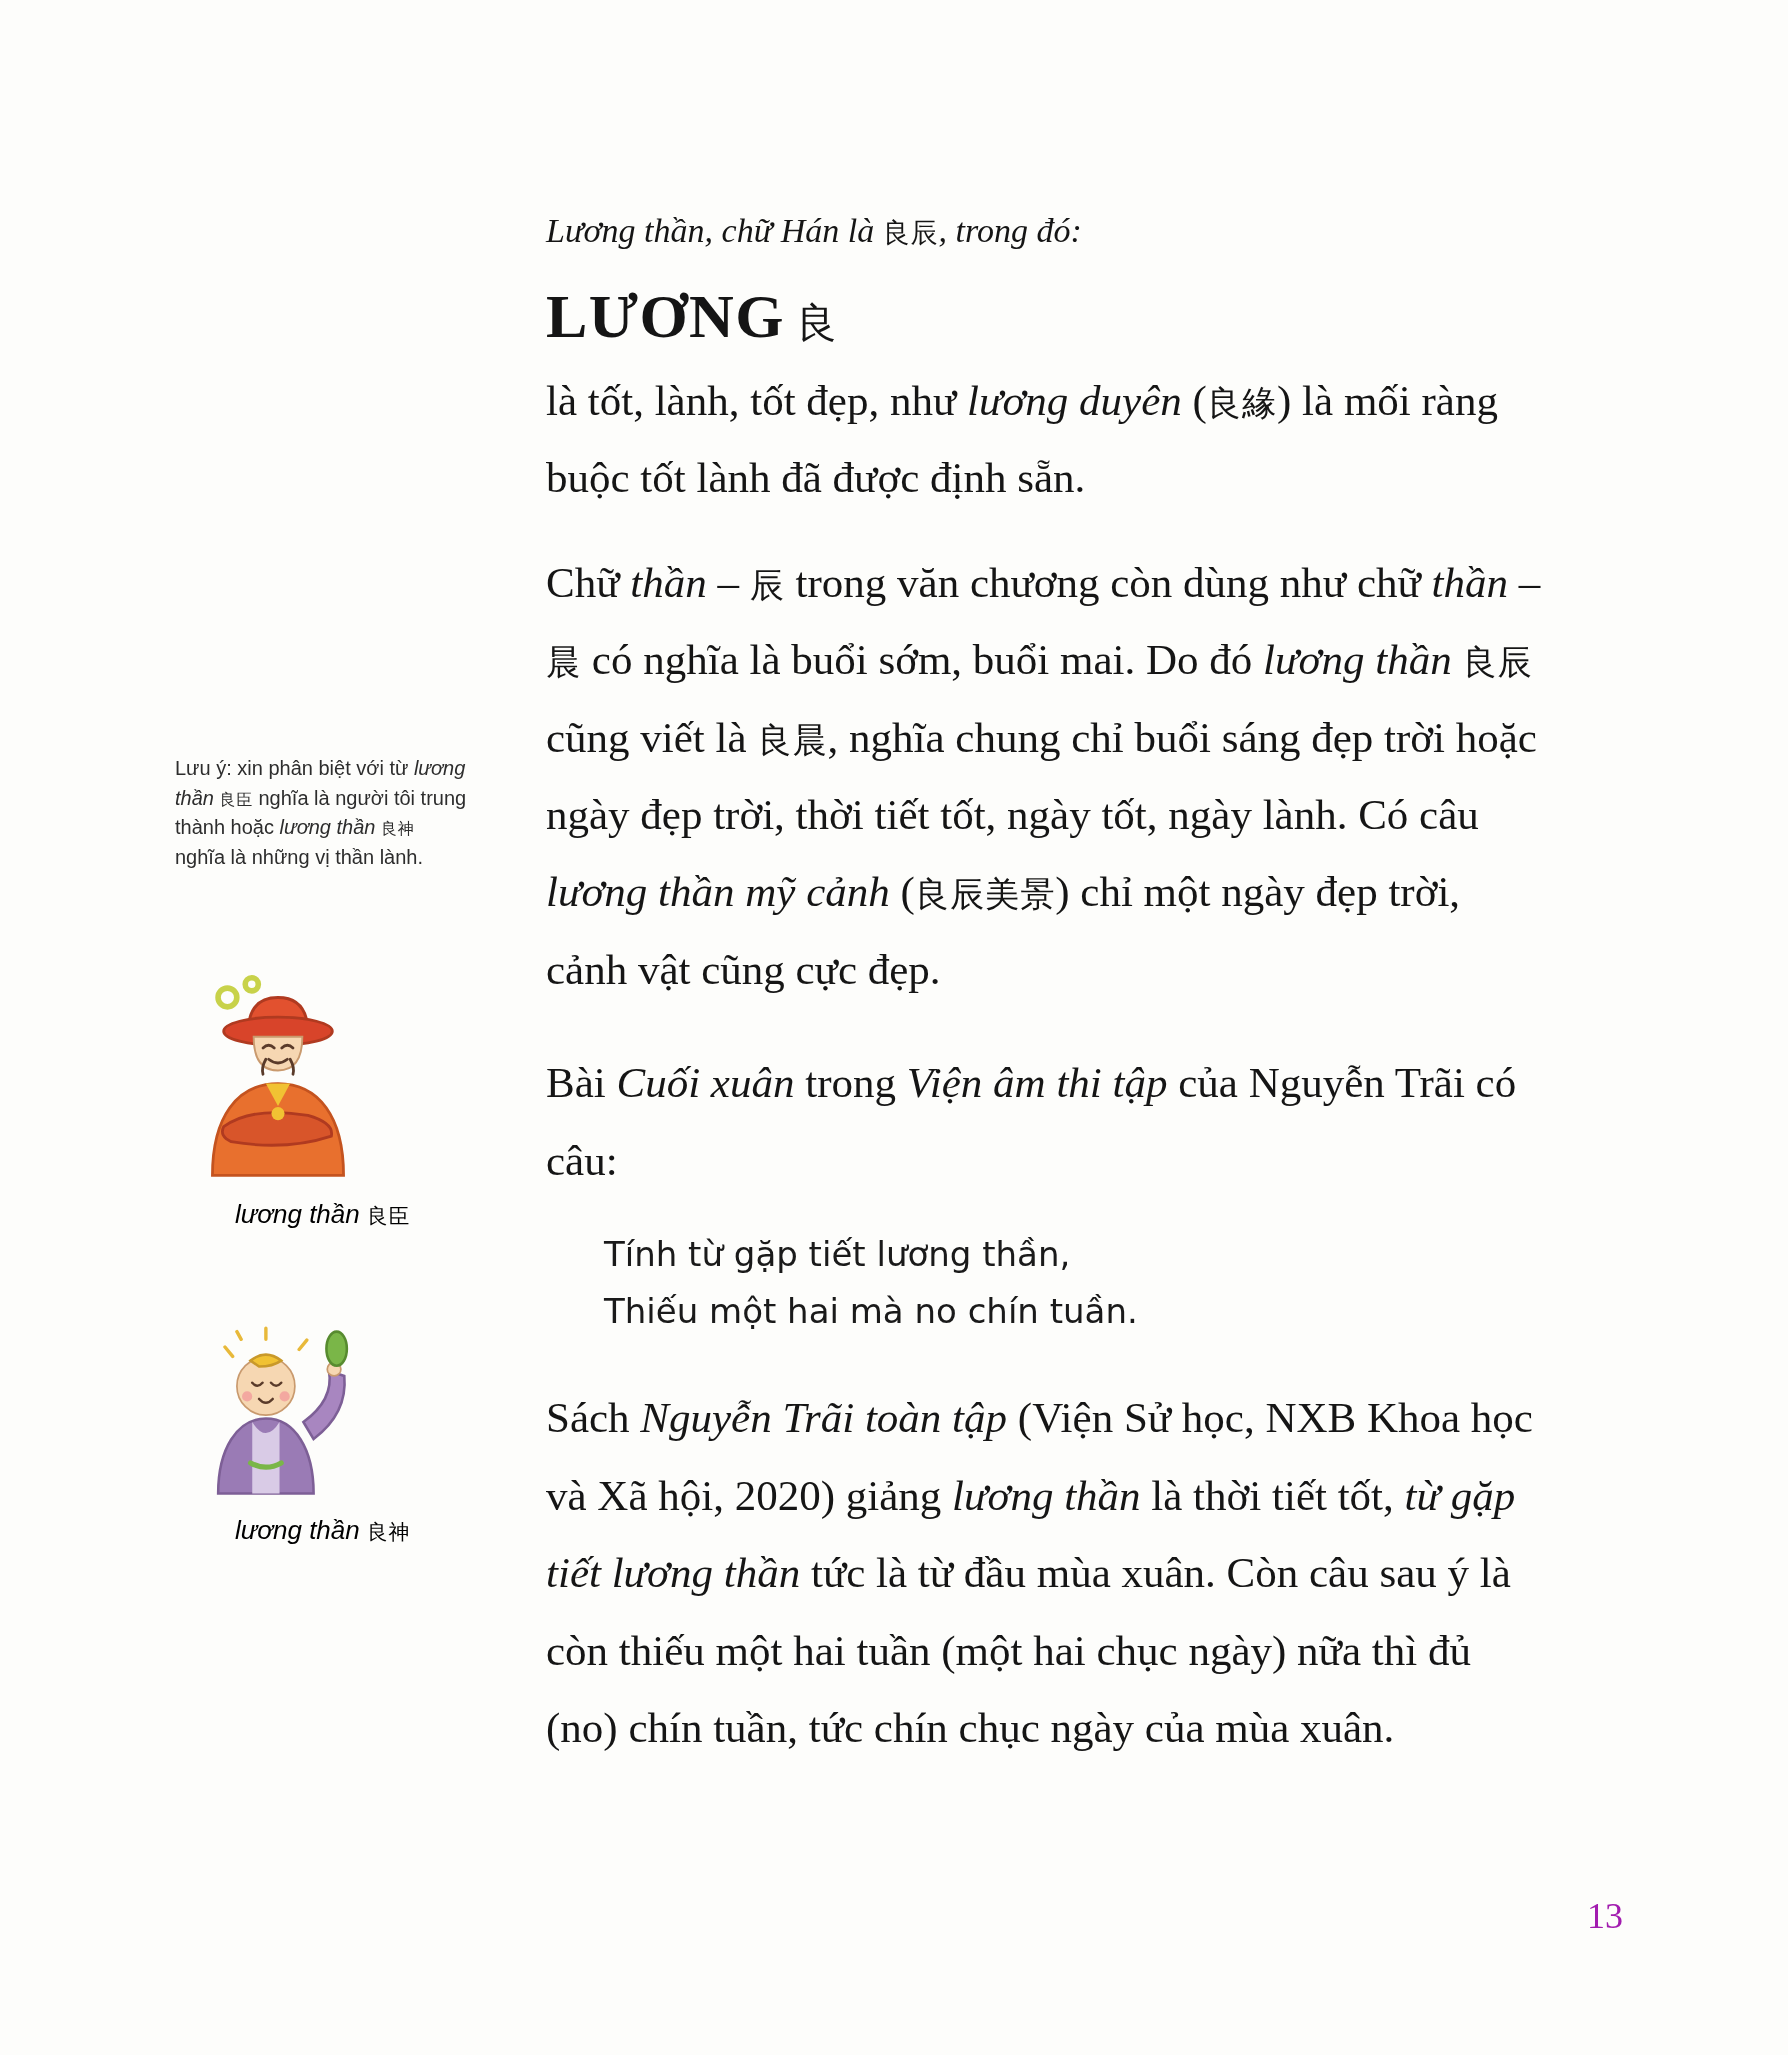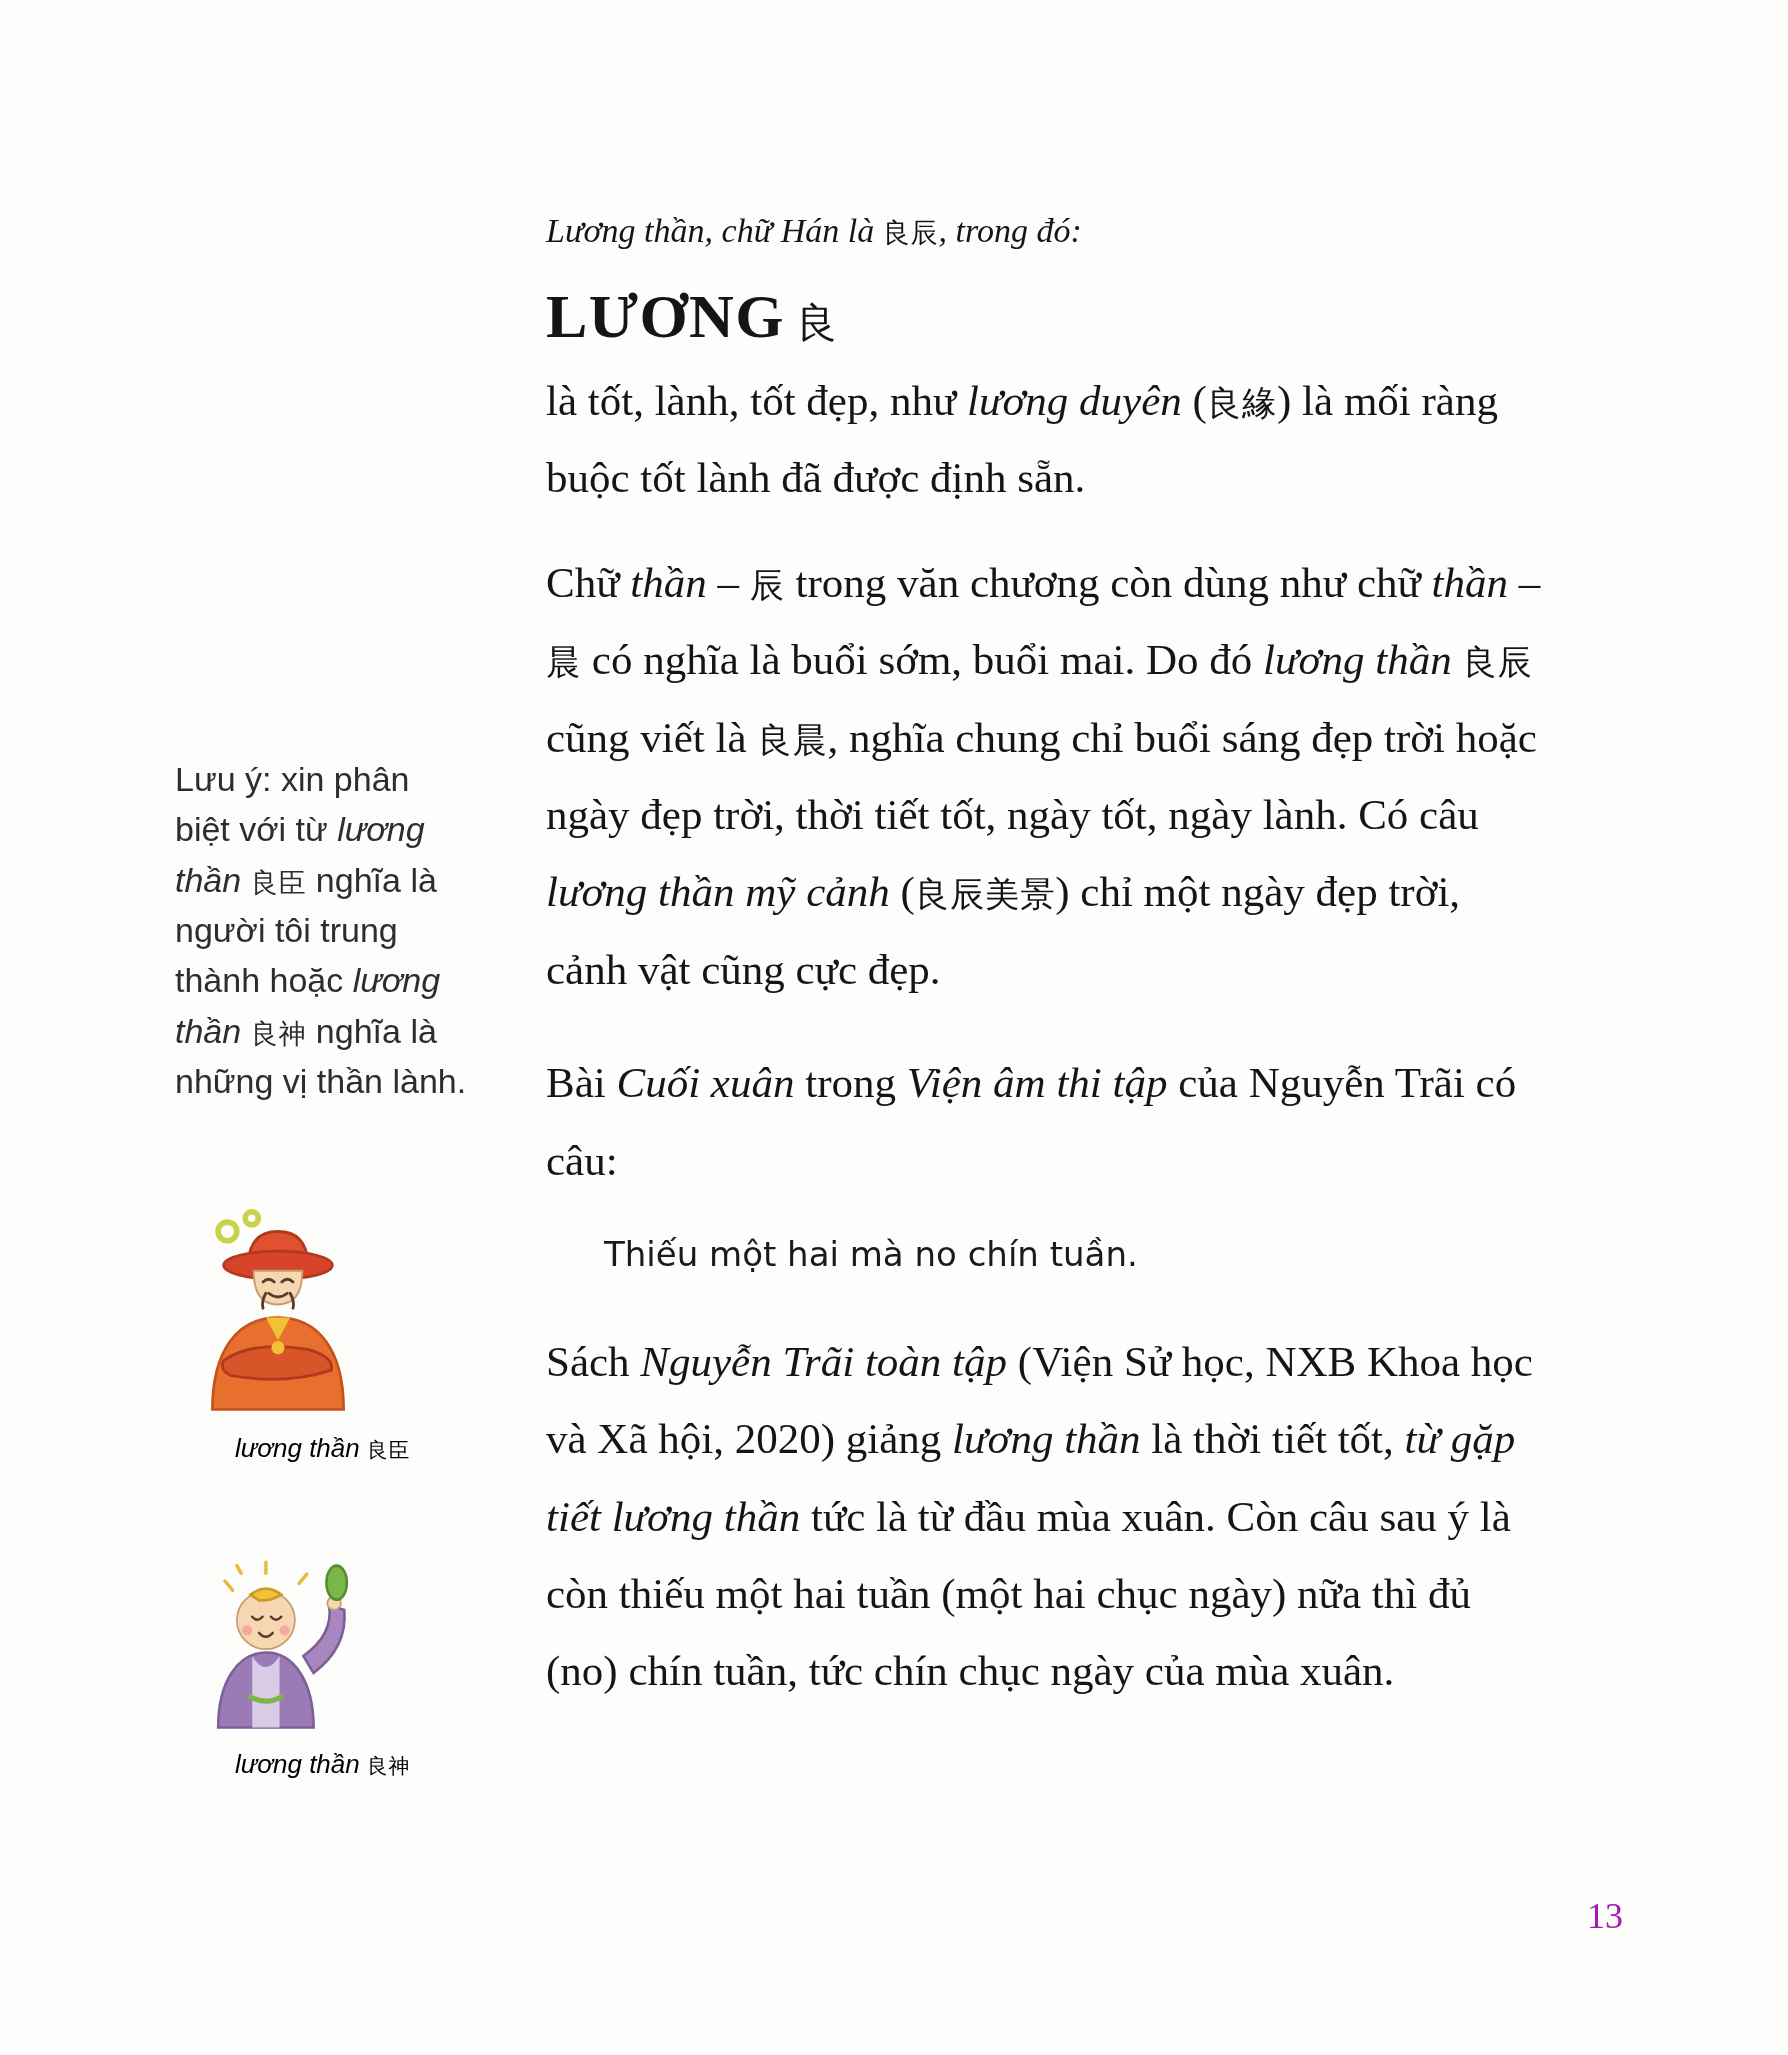--- a/index.html
+++ b/index.html
@@ -62,21 +62,21 @@
   .quote .qline { display:block; }
 
   
   .sidebar {
     position:absolute;
     left:175px; top:754px;
     width:295px;
     font-family:"Liberation Sans", sans-serif;
   }
   .side-note {
-    font-size:34px;
+    font-size:20px;
     line-height:1.48;
     color:#2d2d2d;
   }
   .figure {
     display:block;
     margin:103px auto 0 auto;
   }
   .figure.second { margin-top:88px; }
   .figure svg { display:block; }
   .caption {
@@ -109,20 +109,21 @@
 
     <p class="para tight"><span>là tốt, lành, tốt đẹp, như </span><span class="it">lương duyên</span><span> (</span><span class="han">良緣</span><span>) là mối ràng buộc tốt lành đã được định sẵn.</span></p>
 
 
 
     <p class="para"><span>Chữ </span><span class="it">thần</span><span> – </span><span class="han">辰</span><span> trong văn chương còn dùng như chữ </span><span class="it">thần</span><span> – </span><span class="han">晨</span><span> có nghĩa là buổi sớm, buổi mai. Do đó </span><span class="it">lương thần</span><span> </span><span class="han">良辰</span><span> cũng viết là </span><span class="han">良晨</span><span>, nghĩa chung chỉ buổi sáng đẹp trời hoặc ngày đẹp trời, thời tiết tốt, ngày tốt, ngày lành. Có câu </span><span class="it">lương thần mỹ cảnh</span><span> (</span><span class="han">良辰美景</span><span>) chỉ một ngày đẹp trời, cảnh vật cũng cực đẹp.</span></p>
 
     <p class="para tight"><span>Bài </span><span class="it">Cuối xuân</span><span> trong </span><span class="it">Viện âm thi tập</span><span> của Nguyễn Trãi có câu:</span></p>
 
     <div class="quote">
+      <span class="qline">Tính từ gặp tiết lương thần,</span>
       <span class="qline">Thiếu một hai mà no chín tuần.</span>
     </div>
 
     <p class="para"><span>Sách </span><span class="it">Nguyễn Trãi toàn tập</span><span> (Viện Sử học, NXB Khoa học và Xã hội, 2020) giảng </span><span class="it">lương thần</span><span> là thời tiết tốt, </span><span class="it">từ gặp tiết lương thần</span><span> tức là từ đầu mùa xuân. Còn câu sau ý là còn thiếu một hai tuần (một hai chục ngày) nữa thì đủ (no) chín tuần, tức chín chục ngày của mùa xuân.</span></p>
 
   </div>
 
   <div class="sidebar">
 
     <p class="side-note"><span>Lưu ý: xin phân biệt với từ </span><span class="it">lương thần</span><span> </span><span class="han">良臣</span><span> nghĩa là người tôi trung thành hoặc </span><span class="it">lương thần</span><span> </span><span class="han">良神</span><span> nghĩa là những vị thần lành.</span></p>

